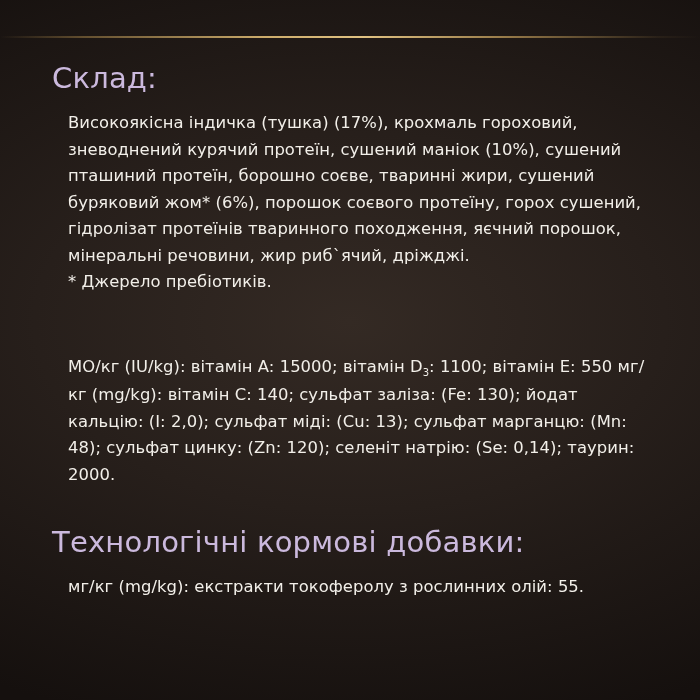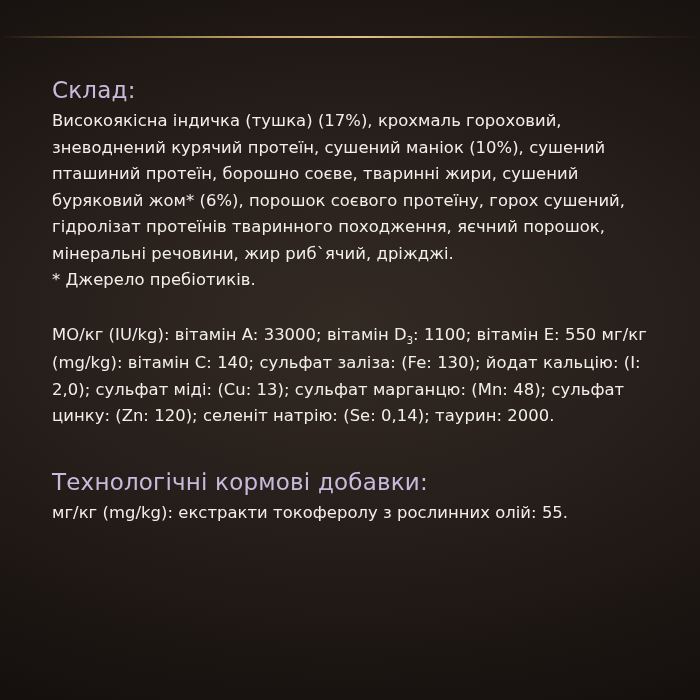--- a/index.html
+++ b/index.html
@@ -40,30 +40,30 @@
   .content {
     position: absolute;
     top: 62px;
     left: 52px;
     right: 36px;
   }
   .section {
     margin-bottom: 2px;
   }
   h2.heading {
-    margin: 12px 0 2px 0;
+    margin: 0 0 2px 0;
     padding: 0;
     font-weight: 400;
-    font-size: 23px;
+    font-size: 29px;
     line-height: 32px;
     color: #cbb9dd;
     letter-spacing: 0.2px;
   }
   p.body-text {
-    margin: 0;
+    margin: 16px;
     padding: 0;
     font-size: 16.4px;
     line-height: 26.5px;
     color: #f2efe9;
     letter-spacing: 0.05px;
     white-space: pre-line;
   }
   .gap-lg { height: 26px; }
   .gap-md { height: 22px; }
   sub {
@@ -84,21 +84,21 @@
 
     <div class="section">
       <h2 class="heading">Склад:</h2>
       <p class="body-text">Високоякісна індичка (тушка) (17%), крохмаль гороховий, зневоднений курячий протеїн, сушений маніок (10%), сушений пташиний протеїн, борошно соєве, тваринні жири, сушений буряковий жом* (6%), порошок соєвого протеїну, горох сушений, гідролізат протеїнів тваринного походження, яєчний порошок, мінеральні речовини, жир риб`ячий, дріжджі.
 * Джерело пребіотиків.</p>
     </div>
 
     <div class="gap-lg"></div>
 
     <div class="section">
-      <p class="body-text"><span>МО/кг (IU/kg): вітамін A: 33000; вітамін D</span><sub>3</sub><span>: 1100; вітамін E: 550 мг/кг (mg/kg): вітамін C: 140; сульфат заліза: (Fe: 130); йодат кальцію: (I: 2,0); сульфат міді: (Cu: 13); сульфат марганцю: (Mn: 48); сульфат цинку: (Zn: 120); селеніт натрію: (Se: 0,14); таурин: 2000.</span></p>
+      <p class="body-text"><span>МО/кг (IU/kg): вітамін A: 15000; вітамін D</span><sub>3</sub><span>: 1100; вітамін E: 550 мг/кг (mg/kg): вітамін C: 140; сульфат заліза: (Fe: 130); йодат кальцію: (I: 2,0); сульфат міді: (Cu: 13); сульфат марганцю: (Mn: 48); сульфат цинку: (Zn: 120); селеніт натрію: (Se: 0,14); таурин: 2000.</span></p>
     </div>
 
     <div class="gap-md"></div>
 
     <div class="section">
       <h2 class="heading">Технологічні кормові добавки:</h2>
       <p class="body-text">мг/кг (mg/kg): екстракти токоферолу з рослинних олій: 55.</p>
     </div>
 
     <div class="gap-md"></div>

